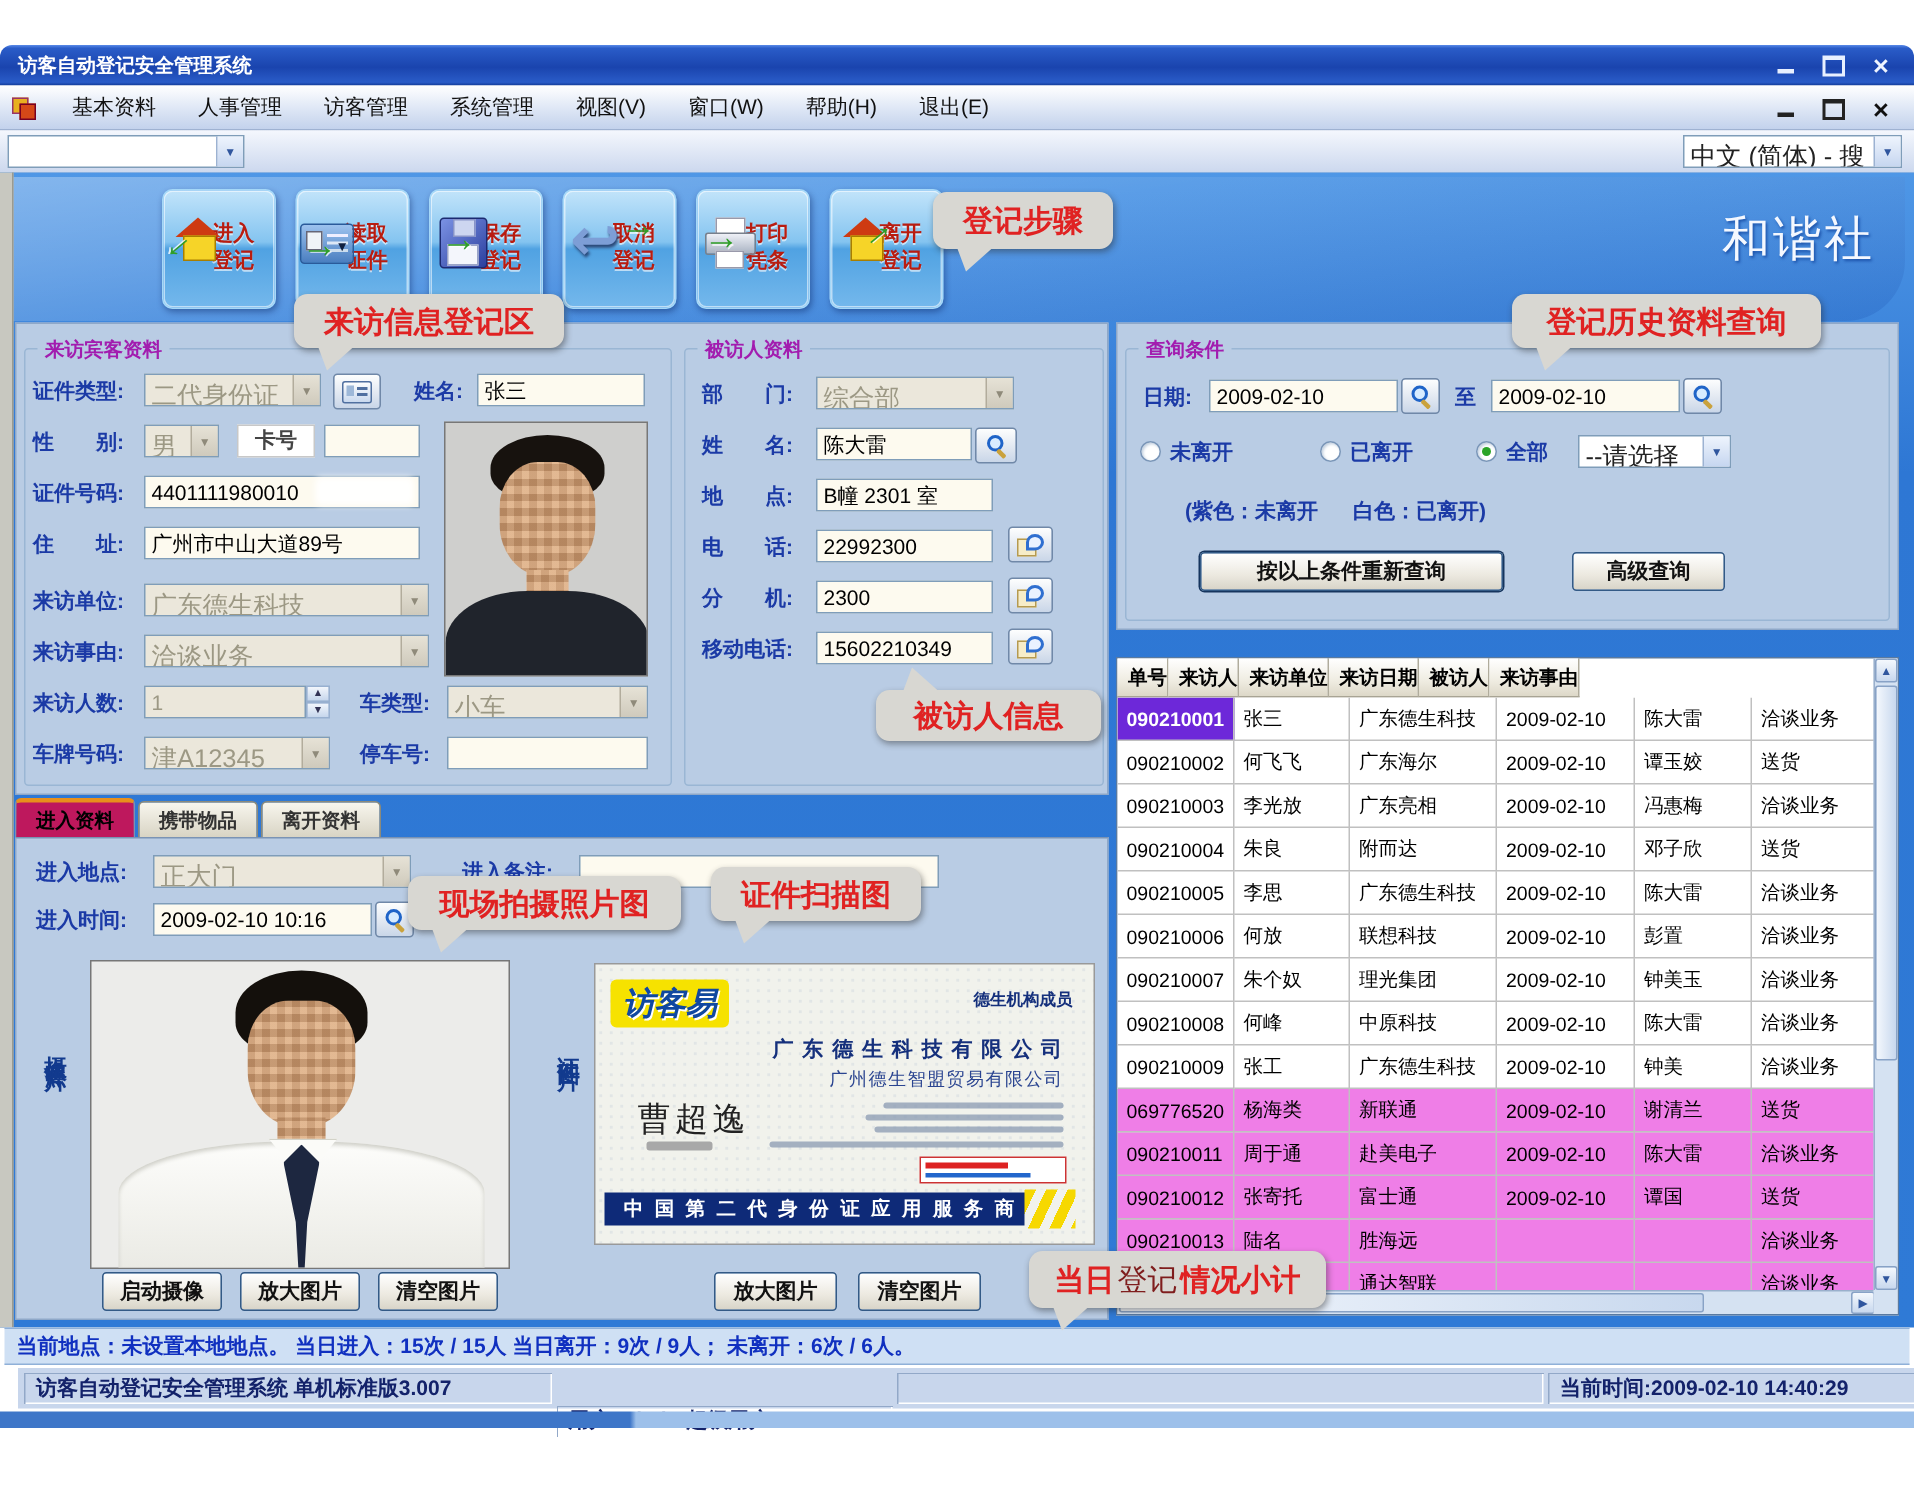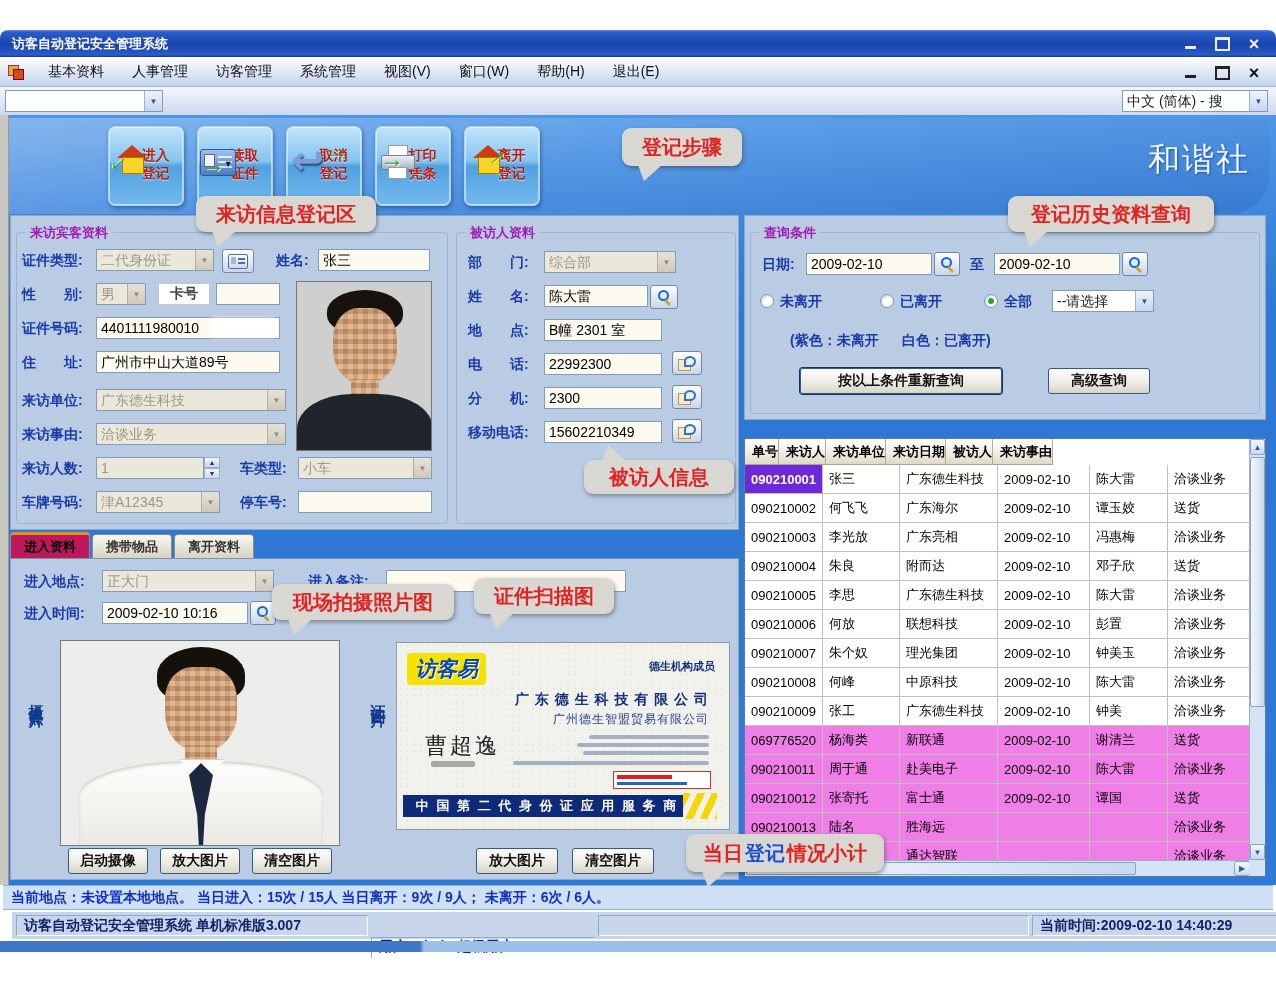--- a/index.html
+++ b/index.html
@@ -24,21 +24,21 @@
     border-bottom:1px solid #9fb2d2;display:flex;align-items:center;box-sizing:border-box;}
   .app-ico{position:relative;width:16px;height:14px;margin:0 10px 0 8px;}
   .app-ico::before{content:"";position:absolute;left:0;top:0;width:9px;height:9px;background:#e8b020;border:1px solid #936;}
   .app-ico::after{content:"";position:absolute;left:5px;top:4px;width:9px;height:9px;background:#d64818;border:1px solid #702;}
   .menu-item{padding:4px 14px;font-size:14px;color:#111;cursor:default;}
   .menubar .win-btns{top:6px;}
 
   .combobar{left:0;top:87px;width:1276px;height:28px;background:linear-gradient(180deg,#f4f7fd,#ccd8ee);
     border-bottom:1px solid #96a8c8;}
   .xp-combo{display:flex;align-items:stretch;background:#fff;border:1px solid #7f9db9;height:22px;box-sizing:border-box;}
-  .xp-combo .val{flex:1;font-size:14px;color:#222;padding:2px 4px;white-space:nowrap;overflow:hidden;}
+  .xp-combo .val{flex:1;font-size:17px;color:#222;padding:2px 4px;white-space:nowrap;overflow:hidden;}
   .xp-combo .arrow{width:17px;background:linear-gradient(180deg,#eef4fd,#c6d6f0);border-left:1px solid #9cb2d2;
     display:flex;align-items:center;justify-content:center;font-size:8px;color:#30569e;}
   .combo-dis{background:#ebe7db;}
   .combo-dis .val{color:#9c9884;}
   .combo-dis .arrow{background:linear-gradient(180deg,#e6e2d6,#cfcabc);border-left:1px solid #b2ac9c;color:#8f8a7a;}
 
   
   .mdi{left:0;top:115px;width:1276px;height:770px;background:linear-gradient(180deg,#4f97e6 0%,#2e77d4 26%,#2f7ad6 100%);}
   .mdi-wave{left:8px;top:118px;width:1262px;height:96px;background:linear-gradient(170deg,rgba(255,255,255,.30) 0%,rgba(255,255,255,.08) 45%,rgba(10,60,160,.18) 100%);border-radius:0 0 40px 0;}
   .left-strip{left:0;top:115px;width:8px;height:770px;background:#c8c8c0;border-right:1px solid #9a9a90;}
@@ -79,21 +79,21 @@
 
   .printer-icon{position:absolute;left:4px;top:2px;width:36px;height:36px;}
   .printer-icon::before{content:"";position:absolute;left:8px;top:0;width:18px;height:10px;background:#fff;border:1px solid #99a;}
   .printer-icon::after{content:"";position:absolute;left:1px;top:10px;width:32px;height:13px;background:linear-gradient(#eef0f6,#a8b2c2);border:1px solid #78808c;border-radius:2px;}
   .printer-icon .pr-paper{position:absolute;left:8px;top:22px;width:17px;height:10px;background:#fff;border:1px solid #99a;z-index:2;}
 
   
   .callout{position:absolute;background:#d8d7d2;border-radius:9px;color:#e02222;font-weight:bold;font-size:20px;
     display:flex;align-items:center;justify-content:center;padding:3px 10px;box-sizing:border-box;
     box-shadow:1px 2px 4px rgba(40,40,40,.45);white-space:nowrap;z-index:40;}
-  .callout .co-bold{font-weight:bold;color:#1d4ed8;margin:0 2px;}
+  .callout .co-bold{font-weight:normal;color:#7f1d1d;margin:0 2px;}
   .tail-bl::after{content:"";position:absolute;left:16px;bottom:-15px;border-left:6px solid transparent;border-right:18px solid transparent;border-top:16px solid #d8d7d2;}
   .tail-tl::after{content:"";position:absolute;left:18px;top:-15px;border-left:6px solid transparent;border-right:18px solid transparent;border-bottom:16px solid #d8d7d2;}
 
   
   .panel{background:#b9cce4;border:1px solid #8fa8c8;box-sizing:border-box;}
   .groupbox{position:absolute;border:1px solid #9ab6d4;border-radius:3px;box-sizing:border-box;}
   .group-title{position:absolute;top:-9px;left:8px;background:#b9cce4;padding:0 5px;font-size:13px;font-weight:bold;color:#a21caf;}
   .flabel{position:absolute;font-size:14px;font-weight:bold;color:#1b3aa6;white-space:pre;}
   .xp-input{position:absolute;background:#fdfaef;border:1px solid #7f9db9;box-sizing:border-box;height:22px;font-size:14px;color:#000;padding:2px 4px;white-space:nowrap;overflow:hidden;}
   .xp-input.dis{background:#ebe7db;color:#9c9884;}
@@ -258,20 +258,29 @@
       <div class="tb-btn">
         <span class="tb-iconwrap">
           <span class="read-card-icon">
             <span class="icon-arrow"></span>
           </span>
           <span class="tb-caret show"></span>
         </span>
         <span class="tb-label">读取证件</span>
       </div>
 
+      <div class="tb-btn">
+        <span class="tb-iconwrap">
+          <span class="save-icon">
+            <span class="icon-arrow"></span>
+          </span>
+
+        </span>
+        <span class="tb-label">保存登记</span>
+      </div>
 
       <div class="tb-btn">
         <span class="tb-iconwrap">
           <span class="undo-icon">
             <span class="icon-arrow"></span>
           </span>
 
         </span>
         <span class="tb-label">取消登记</span>
       </div>

